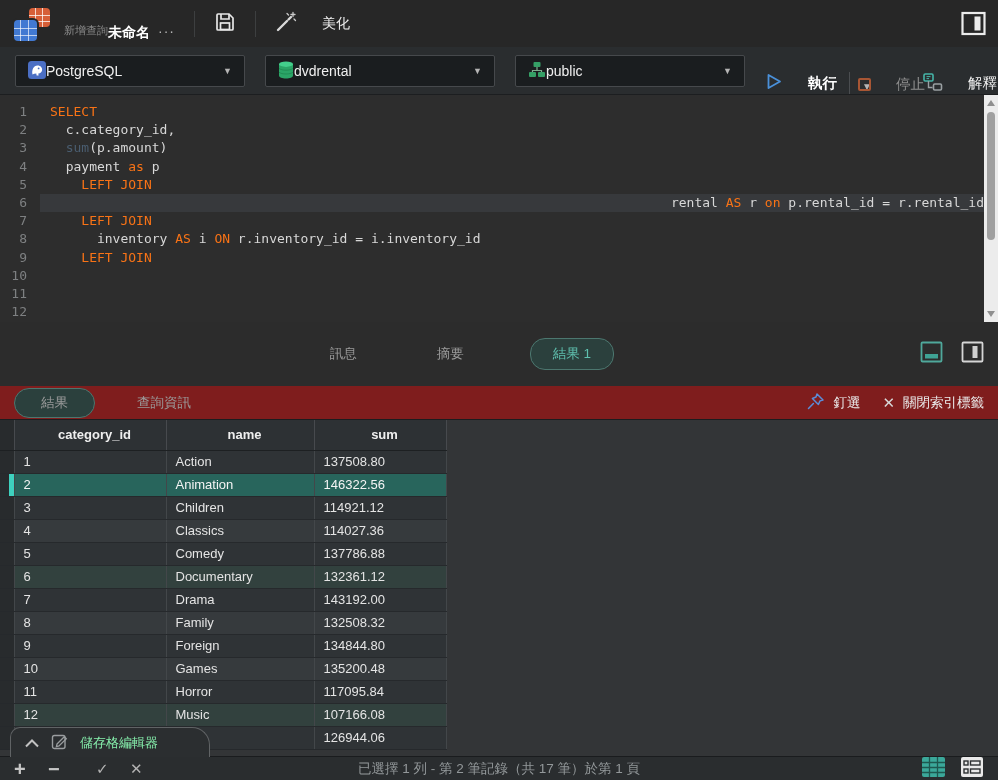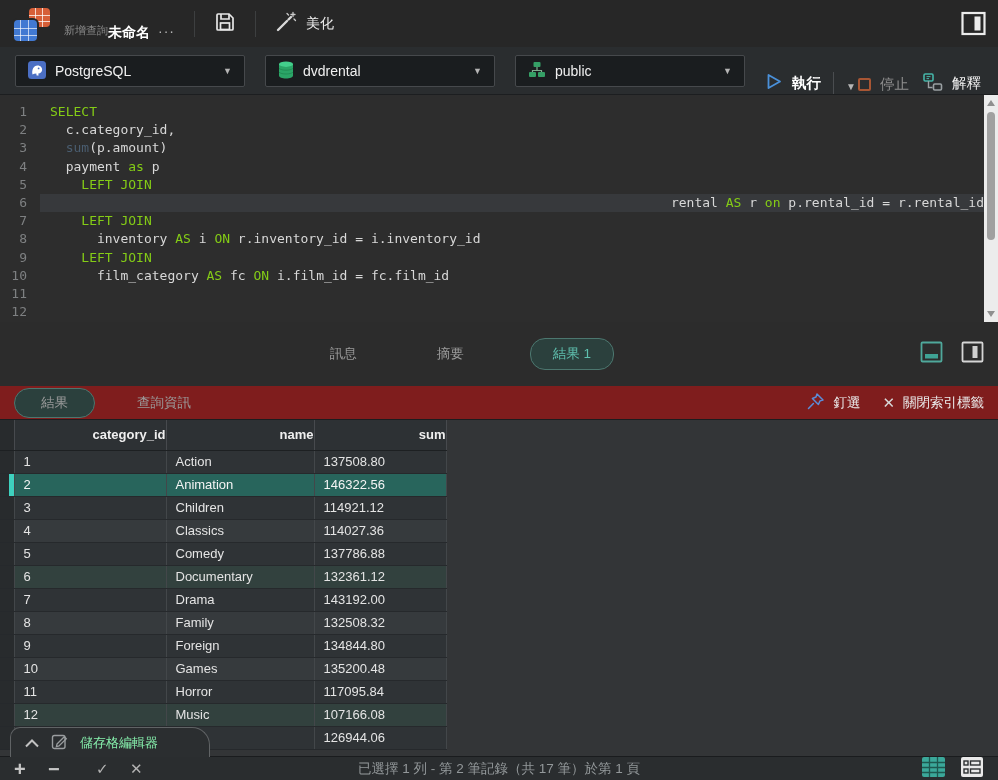--- a/index.html
+++ b/index.html
@@ -17,44 +17,44 @@
     background-image:linear-gradient(0deg,transparent 0 5px,rgba(255,255,255,.75) 5px 6px,transparent 6px 11px,rgba(255,255,255,.75) 11px 12px,transparent 12px),
                      linear-gradient(90deg,transparent 0 6px,rgba(255,255,255,.75) 6px 7px,transparent 7px 13px,rgba(255,255,255,.75) 13px 14px,transparent 14px); }
   .tile.blue { left:0; bottom:0; width:23px; height:21px; background:#4179d2; box-shadow:0 0 0 2px #272727;
     background-image:linear-gradient(0deg,transparent 0 5px,rgba(255,255,255,.65) 5px 6px,transparent 6px 12px,rgba(255,255,255,.65) 12px 13px,transparent 13px),
                      linear-gradient(90deg,transparent 0 6px,rgba(255,255,255,.65) 6px 7px,transparent 7px 14px,rgba(255,255,255,.65) 14px 15px,transparent 15px); }
   .tab-titles { display:flex; flex-direction:row; line-height:1.2; }
   .tab-subtitle { font-size:11px; color:#8b8b8b; }
   .tab-title { font-size:14px; font-weight:bold; color:#ffffff; }
   .more-dots { color:#b5b5b5; font-size:14px; letter-spacing:1px; padding-bottom:2px; }
   .vsep { width:1px; height:26px; background:#3d3f40; margin:0 19px; }
-  .icon-btn { display:flex; align-items:center; gap:9px; color:#ececec; font-size:14px; }
+  .icon-btn { display:flex; align-items:center; gap:25px; color:#ececec; font-size:14px; }
   .win-split { position:absolute; right:12px; top:11px; }
 
   
   .toolbar { top:47px; height:48px; background:#2a2d2f; border-bottom:1px solid #1c1e20; }
   .dd { position:absolute; top:8px; width:230px; height:32px; background:#1a1d1f; border:1px solid #46494c;
-        border-radius:2px; display:flex; align-items:center; gap:9px; padding:0 12px; color:#f0f0f0; font-size:14px; }
+        border-radius:2px; display:flex; align-items:center; gap:0; padding:0 12px; color:#f0f0f0; font-size:14px; }
   .dd .caret { margin-left:auto; font-size:9px; color:#b5b5b5; }
   .tb-group { position:absolute; height:100%; display:flex; align-items:flex-end; gap:9px; }
   .run-label { font-weight:bold; color:#ffffff; font-size:14.5px; }
   .mini-vsep { width:1px; height:22px; background:#4a4d50; margin:0 3px; }
   .caret2 { font-size:10px; color:#b5b5b5; }
   .stop-square { width:13px; height:13px; border:2px solid #a85634; border-radius:2px; display:inline-block; }
   .dim-label { color:#8f8f8f; font-size:14.5px; }
   .lite-label { color:#f2f2f2; font-size:14.5px; }
 
   
   .editor { top:95px; height:227px; background:#2d2d2d; display:flex; }
   .gutter { width:40px; padding-top:8px; flex:none; }
   .ln { height:18.2px; font:13px/18.2px "DejaVu Sans Mono",monospace; color:#7e8082; text-align:right; padding-right:13px; }
   .code { flex:1; padding-top:8px; margin-right:14px; }
   .code-line { height:18.2px; font:13px/18.2px "DejaVu Sans Mono",monospace; white-space:pre; padding-left:10px; color:#d8d8d8; }
   .code-line.current { background:#37393c;text-align:right; }
-  .tok-kw { color:#84cc16;margin-top:45px; } .tok-pl { color:#d8d8d8; } .tok-dim { color:#4a5d70; }
+  .tok-kw { color:#f97316;margin-top:45px; } .tok-pl { color:#d8d8d8; } .tok-dim { color:#4a5d70; }
   .scrollbar { position:absolute; right:0; top:95px; width:14px; height:227px; background:#ececec; }
   .sb-arrow { position:absolute; left:3px; width:0; height:0; border-left:4px solid transparent; border-right:4px solid transparent; }
   .sb-arrow.up { top:5px; border-bottom:6px solid #8f8f8f; }
   .sb-arrow.down { bottom:5px; border-top:6px solid #8f8f8f; }
   .sb-thumb { position:absolute; left:3px; top:17px; width:8px; height:128px; background:#a0a0a0; border-radius:4px; }
 
   
   .tabstrip { top:322px; height:64px; background:#2c2c2c; display:flex; align-items:center; justify-content:center; gap:52px; }
   .tabstrip-inner { display:flex; align-items:center; gap:52px; transform:translateX(-34px); }
   .ptab { font-size:13.5px; color:#9b9b9b; padding:6px 14px; }
@@ -67,21 +67,21 @@
                     display:flex; align-items:center; padding:0 14px; gap:28px; }
   .rtab { font-size:13.5px; color:#9b9b9b; padding:5px 14px; }
   .rtab.pill-active { padding:5px 26px; }
   .rh-actions { margin-left:auto; display:flex; align-items:center; gap:22px; }
   .rh-btn { display:flex; align-items:center; gap:8px; color:#eceeee; font-size:13.5px; }
   .x-glyph { font-size:15px; color:#d8d8d8; }
 
   
   .results-area { top:420px; height:336px; background:#333537; overflow:hidden; }
   table { border-collapse:collapse; table-layout:fixed; width:446px; }
-  th { height:30px; background:#2d3134; color:#efefef; font-size:13px; font-weight:bold; text-align:right;
+  th { height:30px; background:#2d3134; color:#efefef; font-size:13px; font-weight:bold; text-align:center;
        padding-left:9px; border-right:1px solid #474a4e; border-bottom:1px solid #1d2022; }
   td { height:23px; font-size:13px; color:#e4e4e4; padding-left:9px;
        border-right:1px solid #43474a; border-bottom:1px solid #26292c; overflow:hidden; white-space:nowrap; }
   th.gutter, td.gutter { padding:0; background:#282b2d; }
   tbody tr:nth-child(odd)  td.data { background:#2f3336; }
   tbody tr:nth-child(even) td.data { background:#363a3d; }
   tbody tr.state-highlight td.data { background:#32413e; }
   tbody tr.state-selected  td.data { background:#28655c; color:#f4f4f4; }
   tbody tr.state-selected  td.gutter { background:linear-gradient(90deg,#282b2d 9px,#3ed1be 9px); }
 
@@ -238,21 +238,20 @@
   <div class="code">
       <div class="code-line"><span class="tok-kw">SELECT</span></div>
       <div class="code-line"><span class="tok-pl">  c.category_id,</span></div>
       <div class="code-line"><span class="tok-pl">  </span><span class="tok-dim">sum</span><span class="tok-pl">(p.amount)</span></div>
       <div class="code-line"><span class="tok-pl">  payment </span><span class="tok-kw">as</span><span class="tok-pl"> p</span></div>
       <div class="code-line"><span class="tok-pl">    </span><span class="tok-kw">LEFT JOIN</span></div>
       <div class="code-line current"><span class="tok-pl">      rental </span><span class="tok-kw">AS</span><span class="tok-pl"> r </span><span class="tok-kw">on</span><span class="tok-pl"> p.rental_id = r.rental_id</span></div>
       <div class="code-line"><span class="tok-pl">    </span><span class="tok-kw">LEFT JOIN</span></div>
       <div class="code-line"><span class="tok-pl">      inventory </span><span class="tok-kw">AS</span><span class="tok-pl"> i </span><span class="tok-kw">ON</span><span class="tok-pl"> r.inventory_id = i.inventory_id</span></div>
       <div class="code-line"><span class="tok-pl">    </span><span class="tok-kw">LEFT JOIN</span></div>
-      <div class="code-line"><span class="tok-pl">      film_category </span><span class="tok-kw">AS</span><span class="tok-pl"> fc </span><span class="tok-kw">ON</span><span class="tok-pl"> i.film_id = fc.film_id</span></div>
     </div>
 </div>
 <div class="scrollbar">
   <div class="sb-arrow up"></div>
   <div class="sb-thumb"></div>
   <div class="sb-arrow down"></div>
 </div>
 
 <div class="band tabstrip">
   <div class="tabstrip-inner">

